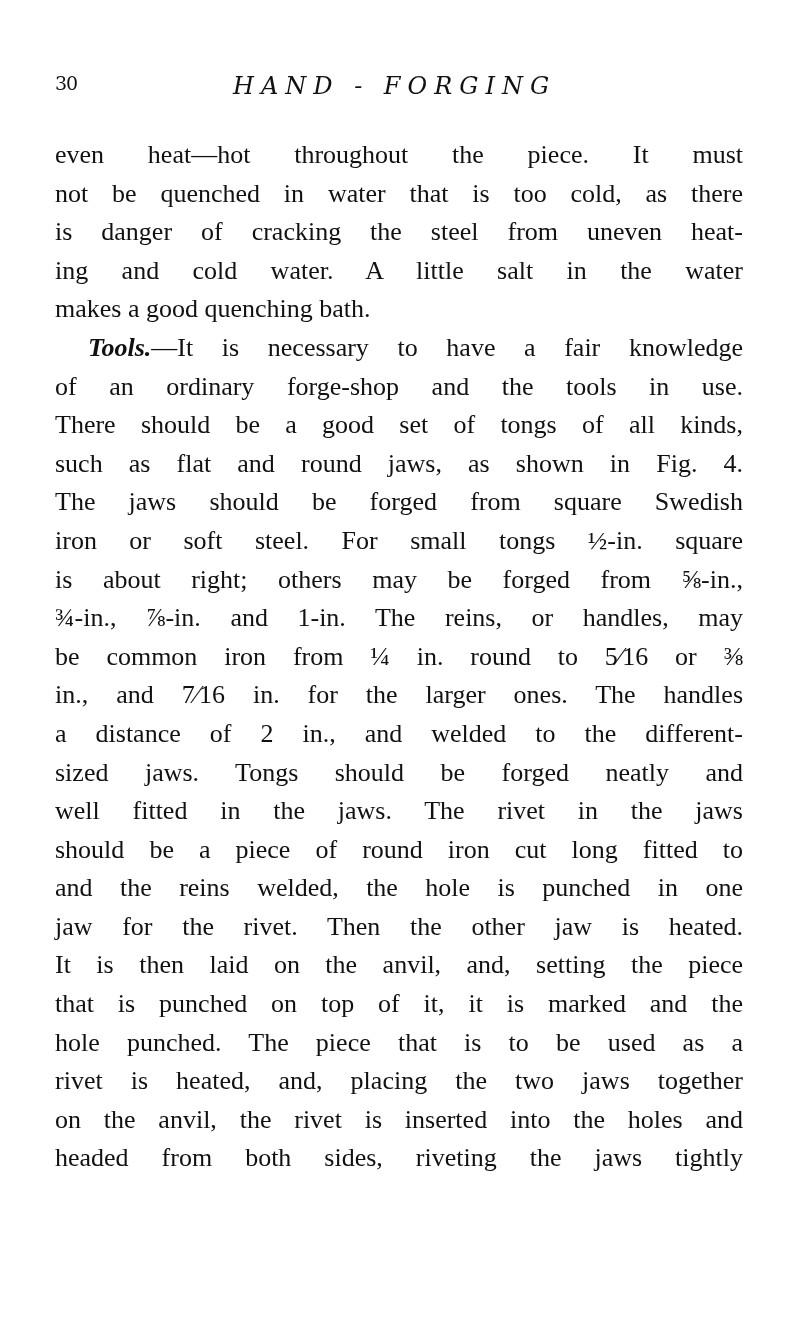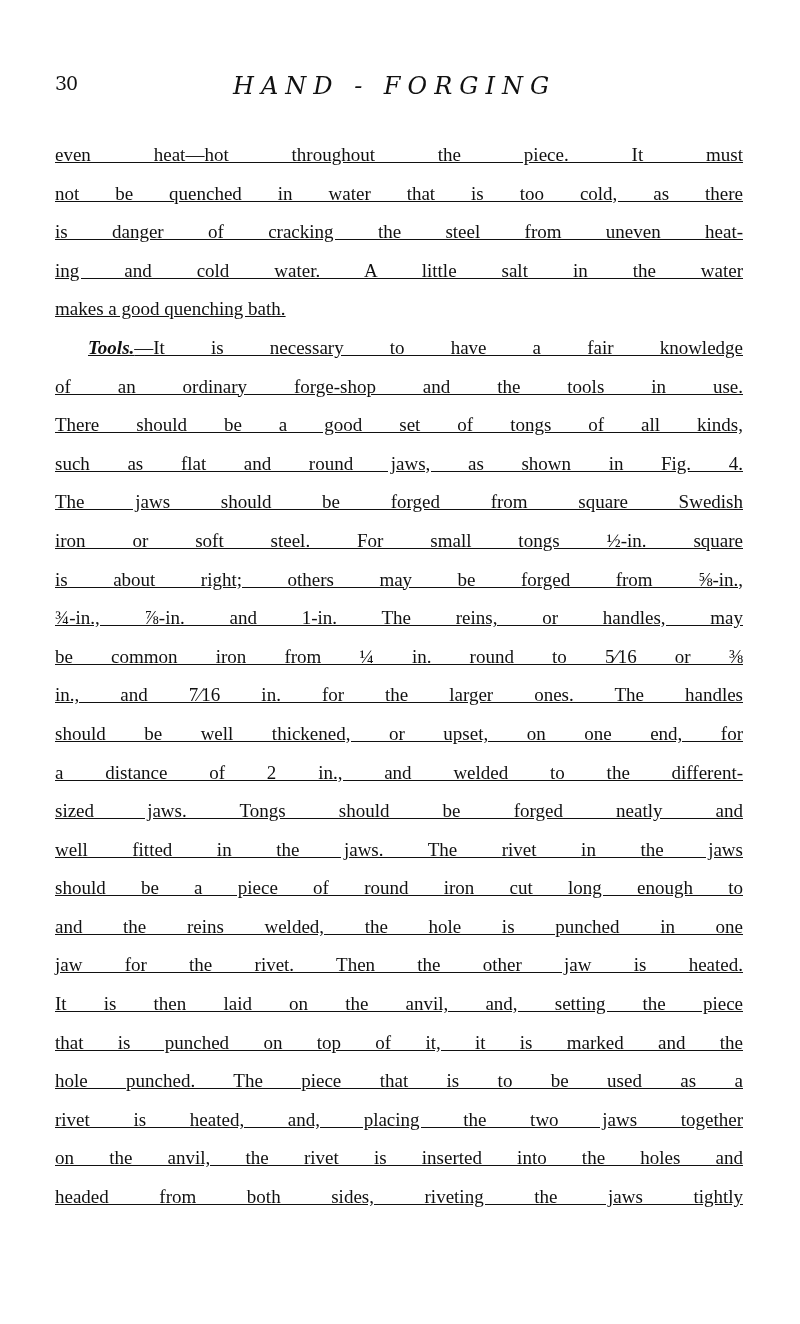--- a/index.html
+++ b/index.html
@@ -2,22 +2,22 @@
 <html><head>
 <meta charset="utf-8">
 <style>
   html, body { margin:0; padding:0; background:#fff; }
   body { width:800px; height:1324px; position:relative; overflow:hidden;
          font-family:"DejaVu Serif","Liberation Serif",serif; color:#111; }
   .header { position:absolute; top:72px; left:55px; width:690px; height:36px; }
   .page-num { position:absolute; left:0; top:0; font-size:19px; letter-spacing:-1px; }
   .running-title { position:absolute; left:178px; top:0; font-size:24px; letter-spacing:7px;font-style:italic; }
   .body-text { position:absolute; top:136px; left:55px; width:688px; }
-  .line { font-family:"Liberation Serif","DejaVu Serif",serif; font-size:19px; line-height:38.6px;
-          height:38.6px; text-align:justify; text-align-last:justify; white-space:nowrap;text-decoration:underline; }
+  .line { font-family:"Liberation Serif","DejaVu Serif",serif; font-size:26px; line-height:38.6px;
+          height:38.6px; text-align:justify; text-align-last:justify; white-space:nowrap; }
   .line.last { text-align-last:left; }
   .indent { padding-left:33px; }
   .italic { font-style:italic; font-weight:bold;margin-top:20px; }
 </style>
 </head>
 <body>
 
 <div class="header">
   <span class="page-num">30</span>
   <span class="running-title">HAND - FORGING</span>
@@ -32,25 +32,24 @@
   <div class="line indent"><span class="italic">Tools.</span><span>—It is necessary to have a fair knowledge</span></div>
   <div class="line">of an ordinary forge-shop and the tools in use.</div>
   <div class="line">There should be a good set of tongs of all kinds,</div>
   <div class="line">such as flat and round jaws, as shown in Fig. 4.</div>
   <div class="line">The jaws should be forged from square Swedish</div>
   <div class="line">iron or soft steel.  For small tongs ½-in. square</div>
   <div class="line">is about right; others may be forged from ⅝-in.,</div>
   <div class="line">¾-in., ⅞-in. and 1-in.  The reins, or handles, may</div>
   <div class="line">be common iron from ¼ in. round to 5⁄16 or ⅜</div>
   <div class="line">in., and 7⁄16 in. for the larger ones.  The handles</div>
-  <div class="line">should be well thickened, or upset, on one end, for</div>
   <div class="line">a distance of 2 in., and welded to the different-</div>
   <div class="line">sized jaws.  Tongs should be forged neatly and</div>
   <div class="line">well fitted in the jaws.  The rivet in the jaws</div>
-  <div class="line">should be a piece of round iron cut long enough to</div>
+  <div class="line">should be a piece of round iron cut long fitted to</div>
   <div class="line">and the reins welded, the hole is punched in one</div>
   <div class="line">jaw for the rivet.  Then the other jaw is heated.</div>
   <div class="line">It is then laid on the anvil, and, setting the piece</div>
   <div class="line">that is punched on top of it, it is marked and the</div>
   <div class="line">hole punched.  The piece that is to be used as a</div>
   <div class="line">rivet is heated, and, placing the two jaws together</div>
   <div class="line">on the anvil, the rivet is inserted into the holes and</div>
   <div class="line">headed from both sides, riveting the jaws tightly</div>
 </div>
 

